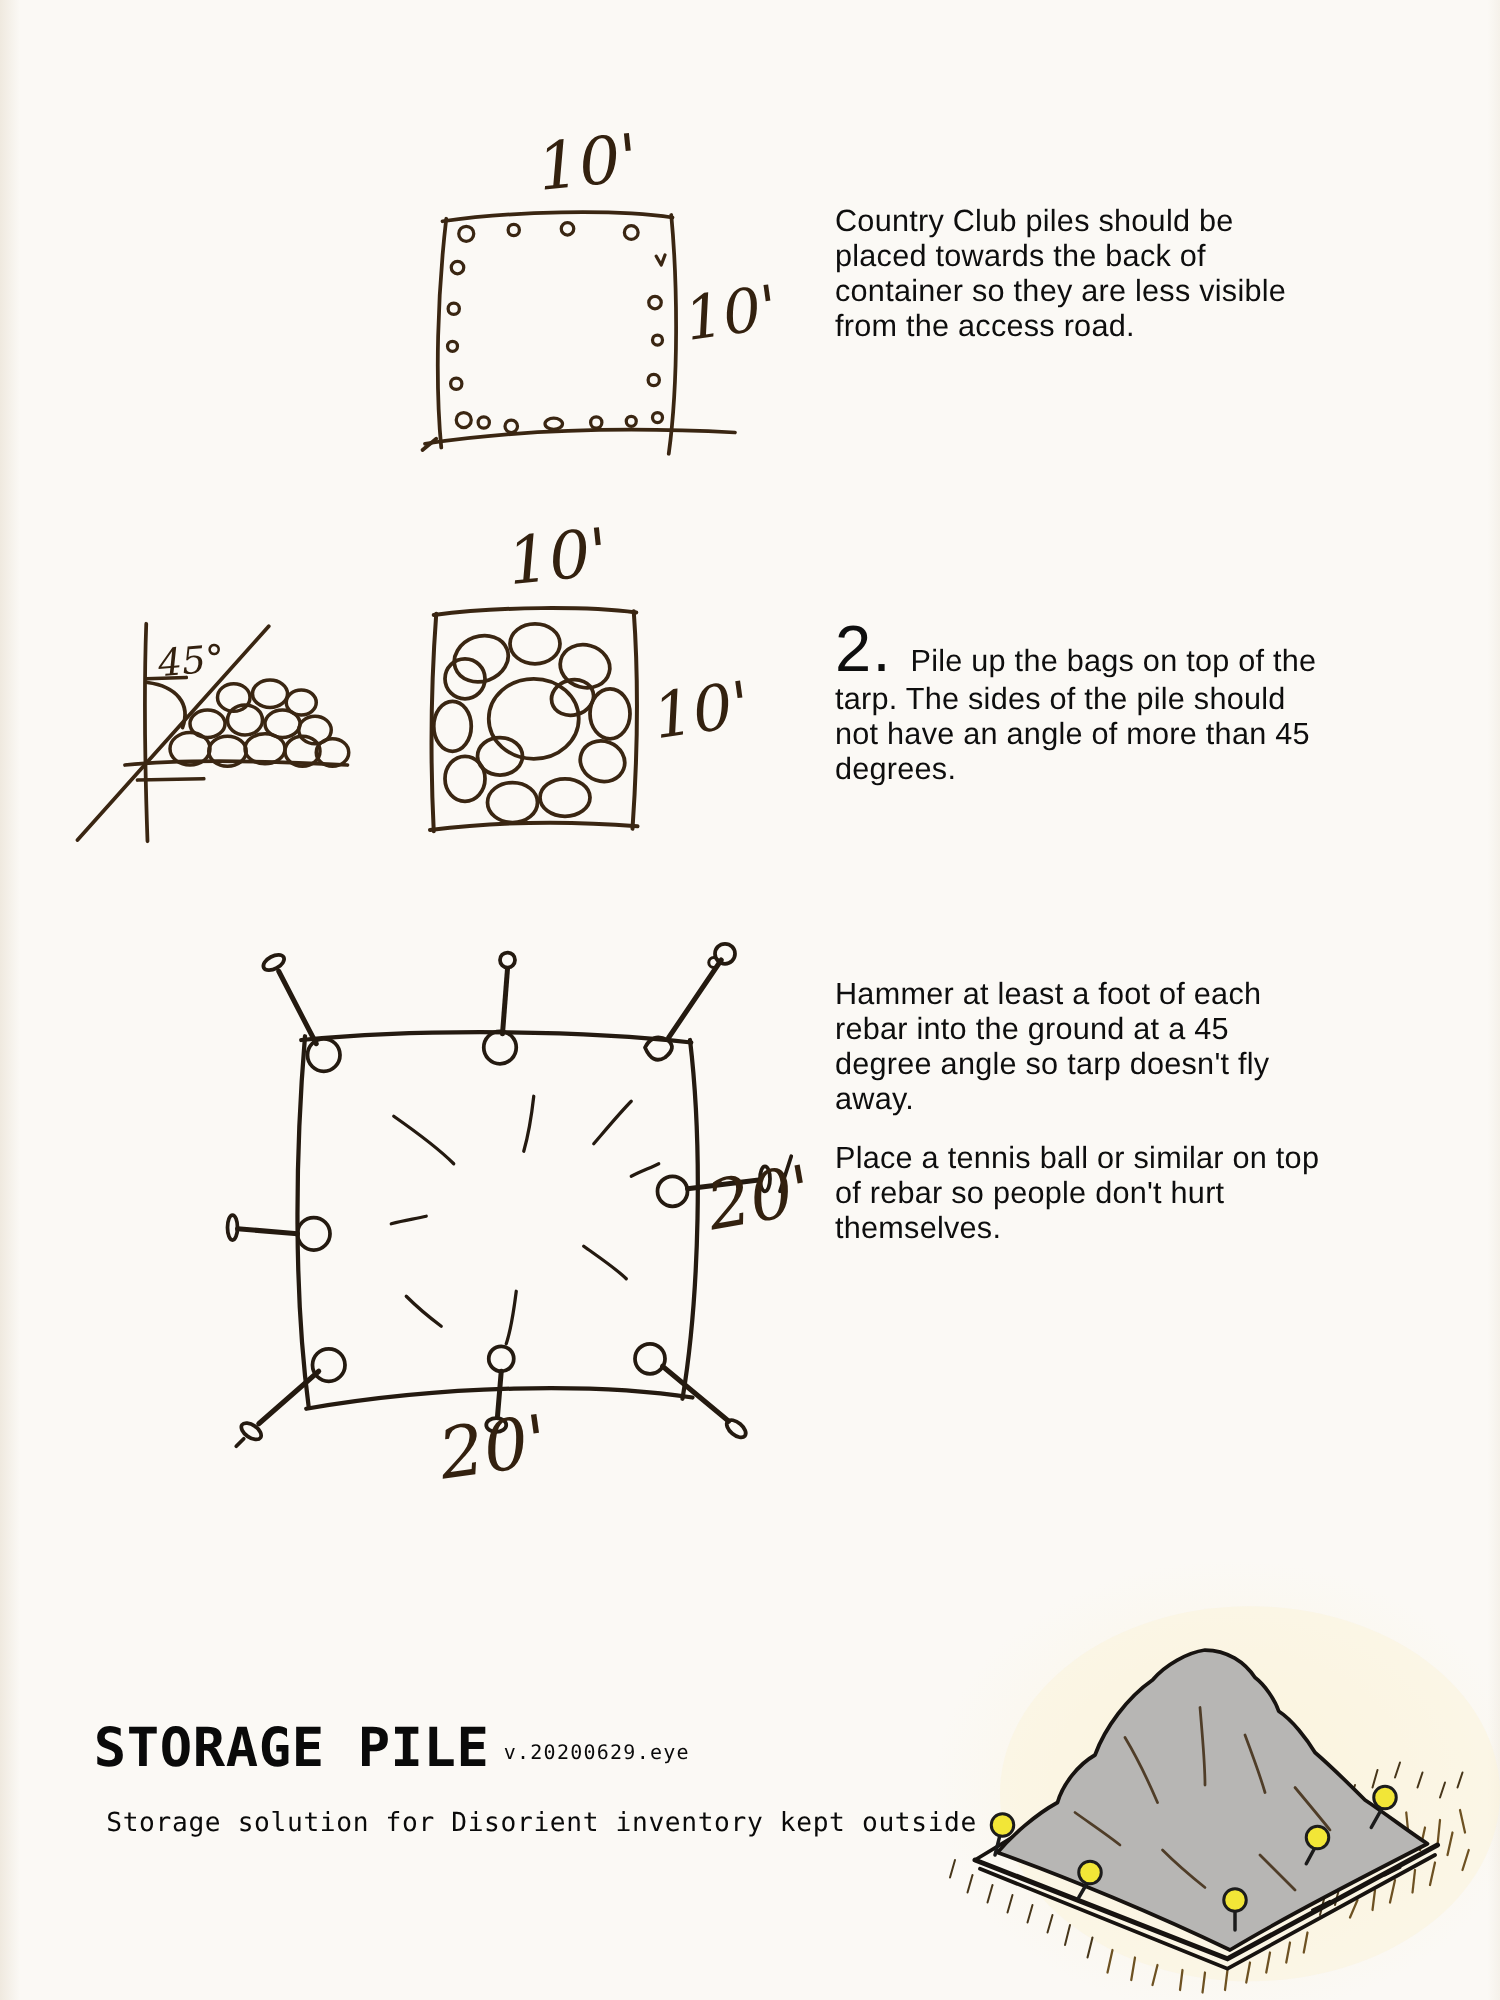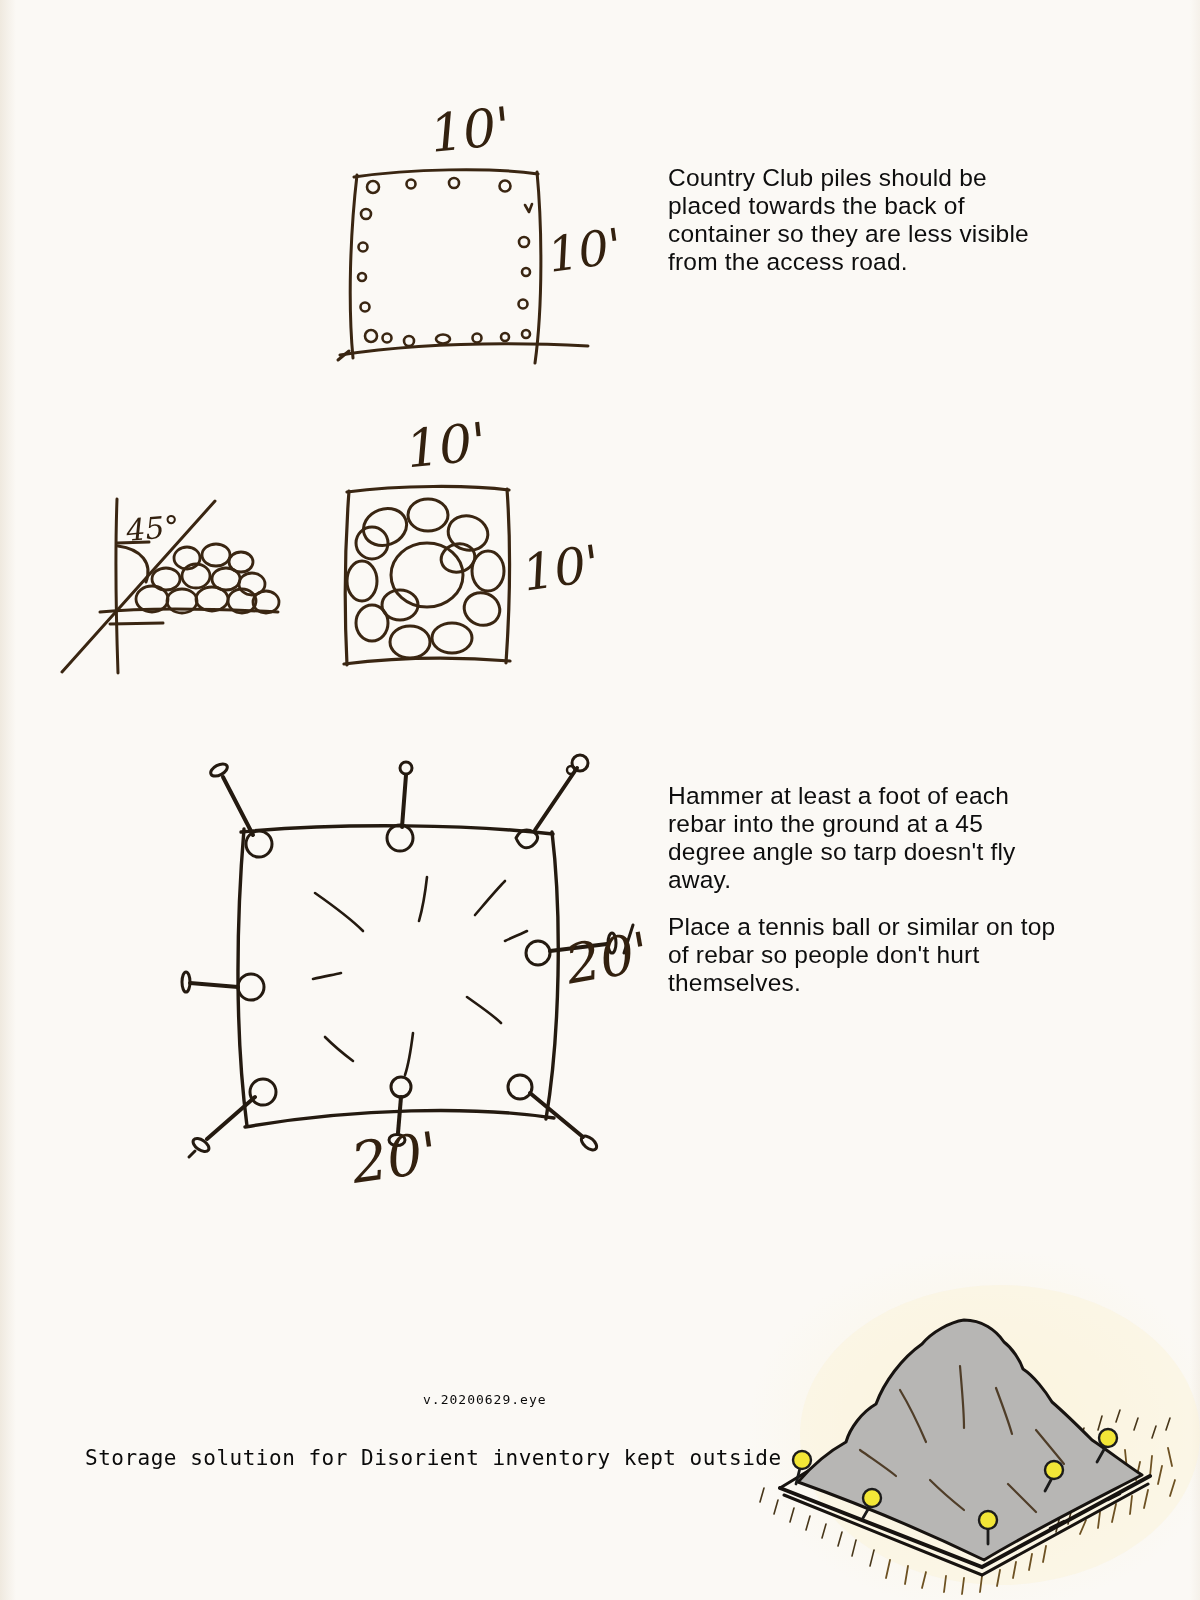--- a/index.html
+++ b/index.html
@@ -18,21 +18,21 @@
   }
   svg{position:absolute;overflow:visible;}
   .sk{fill:none;stroke:#3a2612;stroke-linecap:round;stroke-linejoin:round;}
   .sk3{fill:none;stroke:#241a10;stroke-linecap:round;stroke-linejoin:round;}
   .hand{font-family:"DejaVu Serif", serif;font-style:italic;fill:#33210f;}
   .step{position:absolute;left:668px;width:432px;}
   .step p{margin:0 0 29px 0;font-size:24.5px;line-height:28px;white-space:pre-line;letter-spacing:0.2px;}
   .step-num{font-size:52px;line-height:1;margin-right:15px;letter-spacing:1px;}
   .mono{font-family:"DejaVu Sans Mono", monospace;position:absolute;color:#0a0a0a;white-space:nowrap;}
   .f-title{left:75px;top:1374px;font-size:43px;font-weight:bold;letter-spacing:0.5px;}
-  .f-version{left:403px;top:1392px;font-size:13px;letter-spacing:1px;margin-left:20px;}
+  .f-version{left:403px;top:1392px;font-size:16px;letter-spacing:1px;}
   .f-subtitle{left:85px;top:1446px;font-size:21px;letter-spacing:0.5px;}
   .f-tagline{left:75px;top:1496px;font-size:25px;font-weight:bold;letter-spacing:1.5px;}
 </style>
 </head>
 <body>
 
 <div class="page">
 
   <svg style="left:290px;top:55px" width="340" height="330" viewBox="0 0 340 330">
     <g class="sk" stroke-width="3">
@@ -168,31 +168,38 @@
     <text class="hand" x="176" y="442" font-size="56" transform="rotate(-8 220 420)">20'</text>
   </svg>
 
   <div class="step" style="top:164px">
     <p>Country Club piles should be
 placed towards the back of
 container so they are less visible
 from the access road.</p>
   </div>
 
+  <div class="step" style="top:494px">
+    <p class="lead"><span class="step-num">2.</span><span>Pile up the bags on top of the
+tarp. The sides of the pile should
+not have an angle of more than 45
+degrees.</span></p>
+  </div>
 
   <div class="step" style="top:782px">
     <p style="margin-bottom:19px">Hammer at least a foot of each
 rebar into the ground at a 45
 degree angle so tarp doesn't fly
 away.</p>
     <p style="margin-bottom:52px">Place a tennis ball or similar on top
 of rebar so people don't hurt
 themselves.</p>
   </div>
 
+  <div class="mono f-title">STORAGE PILE</div>
   <div class="mono f-version">v.20200629.eye</div>
   <div class="mono f-subtitle">Storage solution for Disorient inventory kept outside</div>
 
   <svg style="left:750px;top:1270px" width="430" height="330" viewBox="0 0 430 330">
     <ellipse cx="250" cy="165" rx="200" ry="150" fill="#fcf3da" opacity="0.5"></ellipse>
     <g stroke-linecap="round" fill="none">
       <g stroke="#6d5122" stroke-width="1.8">
         <path d="M330,200 L327,222"></path>
           <path d="M345,195 L344,215"></path>
           <path d="M360,188 L356,205"></path>

